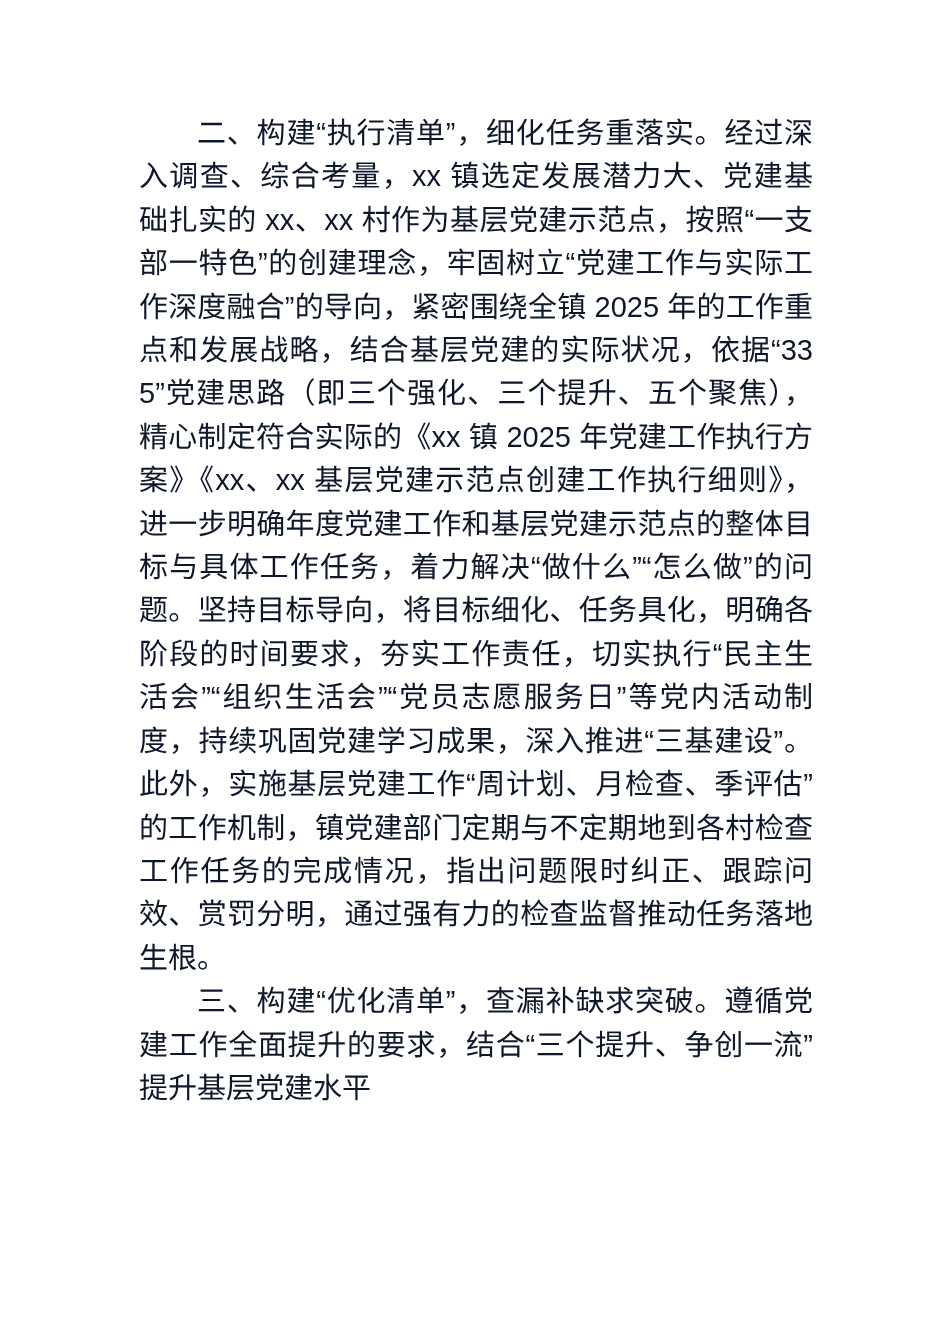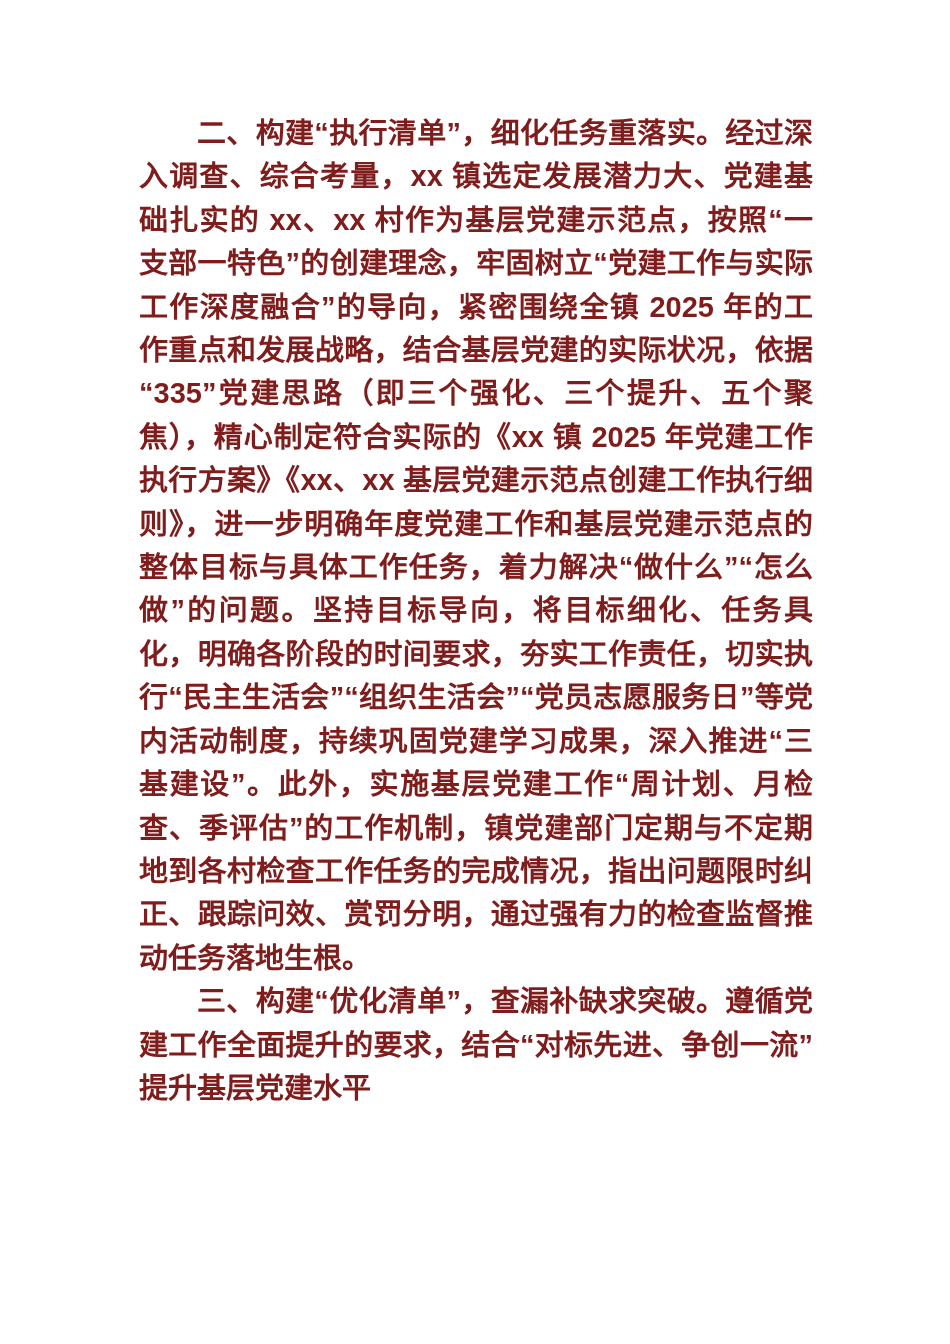--- a/index.html
+++ b/index.html
@@ -25,25 +25,25 @@
     top: 112px;
     width: 674px;
   }
 
   .para {
     margin: 0 0 0 0;
     padding: 0;
     font-family: "Liberation Sans", "DejaVu Sans", sans-serif;
     font-size: 29px;
     line-height: 43.4px;
-    color: #7f1d1d;
+    color: #0f172a;
     text-align: justify;
     text-justify: inter-ideograph;
     text-indent: 2em;
-    font-weight: 700;
+    font-weight: 400;
     letter-spacing: 0px;
     word-break: break-all;
     -webkit-font-smoothing: antialiased;
   }
 
   .para + .para {
     margin-top: 0px;
   }
 
   
@@ -52,16 +52,16 @@
   }
 </style>
 </head>
 <body>
 
 <div class="page">
   <div class="doc-body">
 
     <p class="para">二、构建“执行清单”，细化任务重落实。经过深入调查、综合考量，xx 镇选定发展潜力大、党建基础扎实的 xx、xx 村作为基层党建示范点，按照“一支部一特色”的创建理念，牢固树立“党建工作与实际工作深度融合”的导向，紧密围绕全镇 2025 年的工作重点和发展战略，结合基层党建的实际状况，依据“335”党建思路（即三个强化、三个提升、五个聚焦），精心制定符合实际的《xx 镇 2025 年党建工作执行方案》《xx、xx 基层党建示范点创建工作执行细则》，进一步明确年度党建工作和基层党建示范点的整体目标与具体工作任务，着力解决“做什么”“怎么做”的问题。坚持目标导向，将目标细化、任务具化，明确各阶段的时间要求，夯实工作责任，切实执行“民主生活会”“组织生活会”“党员志愿服务日”等党内活动制度，持续巩固党建学习成果，深入推进“三基建设”。此外，实施基层党建工作“周计划、月检查、季评估”的工作机制，镇党建部门定期与不定期地到各村检查工作任务的完成情况，指出问题限时纠正、跟踪问效、赏罚分明，通过强有力的检查监督推动任务落地生根。</p>
 
-    <p class="para">三、构建“优化清单”，查漏补缺求突破。遵循党建工作全面提升的要求，结合“对标先进、争创一流”提升基层党建水平</p>
+    <p class="para">三、构建“优化清单”，查漏补缺求突破。遵循党建工作全面提升的要求，结合“三个提升、争创一流”提升基层党建水平</p>
 
   </div>
 </div>
 
 </body></html>

